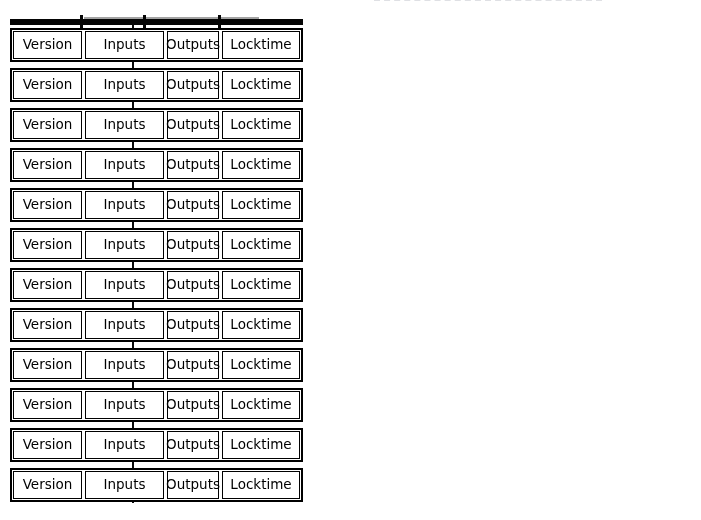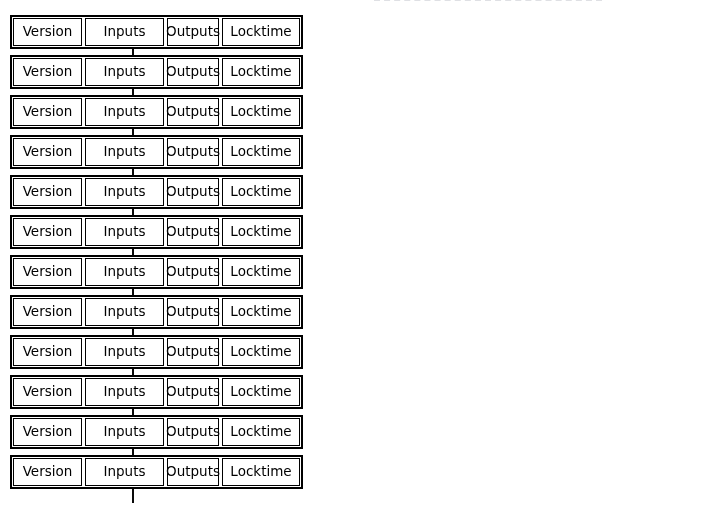--- a/index.html
+++ b/index.html
@@ -63,21 +63,21 @@
     background: #050505;
   }
   .clip-tick.t1 { left: 80px; }
   .clip-tick.t2 { left: 143px; }
   .clip-tick.t3 { left: 218px; }
 
   
   .rows {
     position: absolute;
     left: 10px;
-    top: 15px;
+    top: 28px;
     width: 293px;
     display: flex;
     flex-direction: column;
     gap: 6px;
     z-index: 2;
     justify-content: flex-end;
   }
   .tx-row {
     box-sizing: border-box;
     width: 293px;

